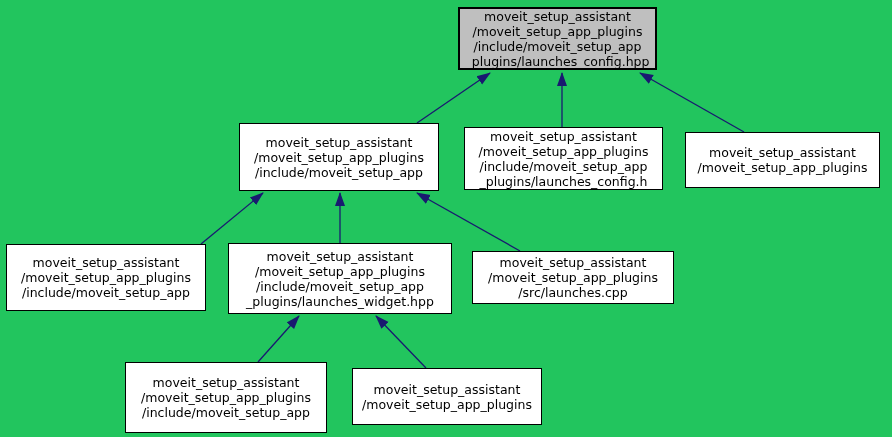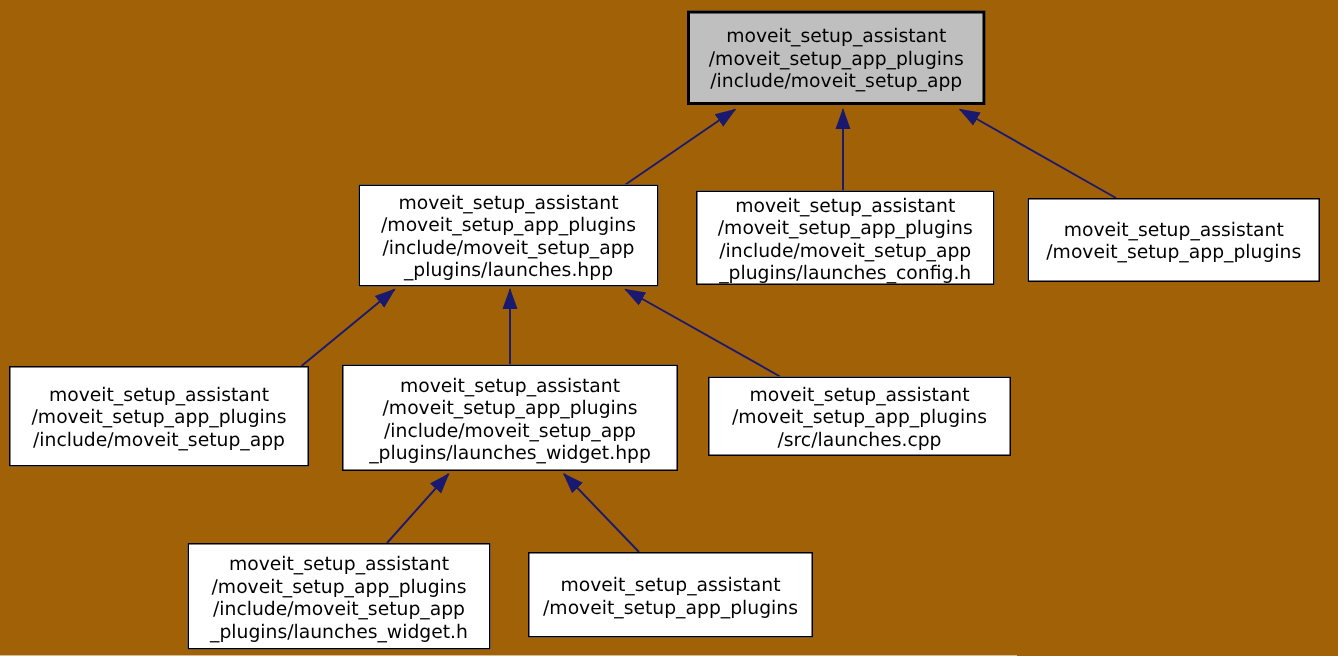--- a/index.html
+++ b/index.html
@@ -4,21 +4,21 @@
 <style>
   html, body {
     margin: 0;
     padding: 0;
     background: #ffffff;
   }
   .canvas {
     position: relative;
     width: 892px;
     height: 437px;
-    background: #a16207;
+    background: #22c55e;
     font-family: "DejaVu Sans", "Liberation Sans", sans-serif;
     overflow: hidden;
   }
   .edges-svg {
     position: absolute;
     left: 0;
     top: 0;
     width: 892px;
     height: 437px;
   }
@@ -66,27 +66,27 @@
       <line x1="520" y1="251" x2="417" y2="193" marker-end="url(#arrow)"></line>
       <line x1="258" y1="362" x2="299" y2="316" marker-end="url(#arrow)"></line>
       <line x1="426" y1="368" x2="376" y2="316" marker-end="url(#arrow)"></line>
     </g>
   </svg>
 
   <div class="node highlight" style="left:458px; top:7px; width:199px; height:63px;">
     <span>moveit_setup_assistant</span>
     <span>/moveit_setup_app_plugins</span>
     <span>/include/moveit_setup_app</span>
+    <span>_plugins/launches_config.hpp</span>
   </div>
 
   <div class="node" style="left:239px; top:123px; width:200px; height:68px;">
     <span>moveit_setup_assistant</span>
     <span>/moveit_setup_app_plugins</span>
     <span>/include/moveit_setup_app</span>
-    <span>_plugins/launches.hpp</span>
   </div>
 
   <div class="node" style="left:464px; top:127px; width:199px; height:63px;">
     <span>moveit_setup_assistant</span>
     <span>/moveit_setup_app_plugins</span>
     <span>/include/moveit_setup_app</span>
     <span>_plugins/launches_config.h</span>
   </div>
 
   <div class="node" style="left:685px; top:132px; width:195px; height:56px;">
@@ -110,21 +110,20 @@
   <div class="node" style="left:472px; top:251px; width:202px; height:53px;">
     <span>moveit_setup_assistant</span>
     <span>/moveit_setup_app_plugins</span>
     <span>/src/launches.cpp</span>
   </div>
 
   <div class="node" style="left:125px; top:362px; width:202px; height:71px;">
     <span>moveit_setup_assistant</span>
     <span>/moveit_setup_app_plugins</span>
     <span>/include/moveit_setup_app</span>
-    <span>_plugins/launches_widget.h</span>
   </div>
 
   <div class="node" style="left:352px; top:368px; width:190px; height:57px;">
     <span>moveit_setup_assistant</span>
     <span>/moveit_setup_app_plugins</span>
   </div>
 
 </div>
 
 </body></html>

